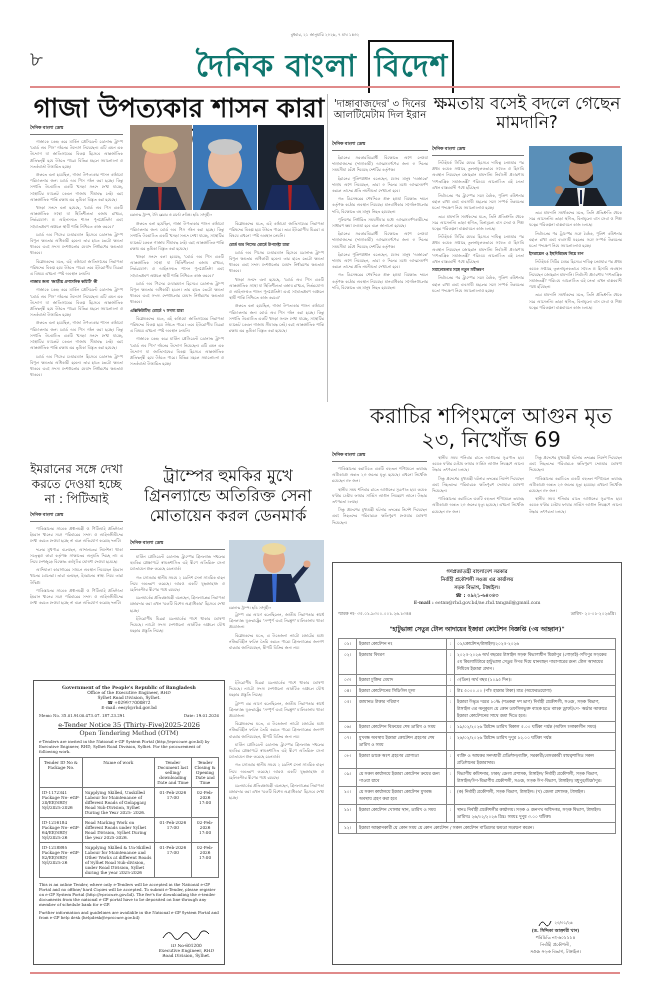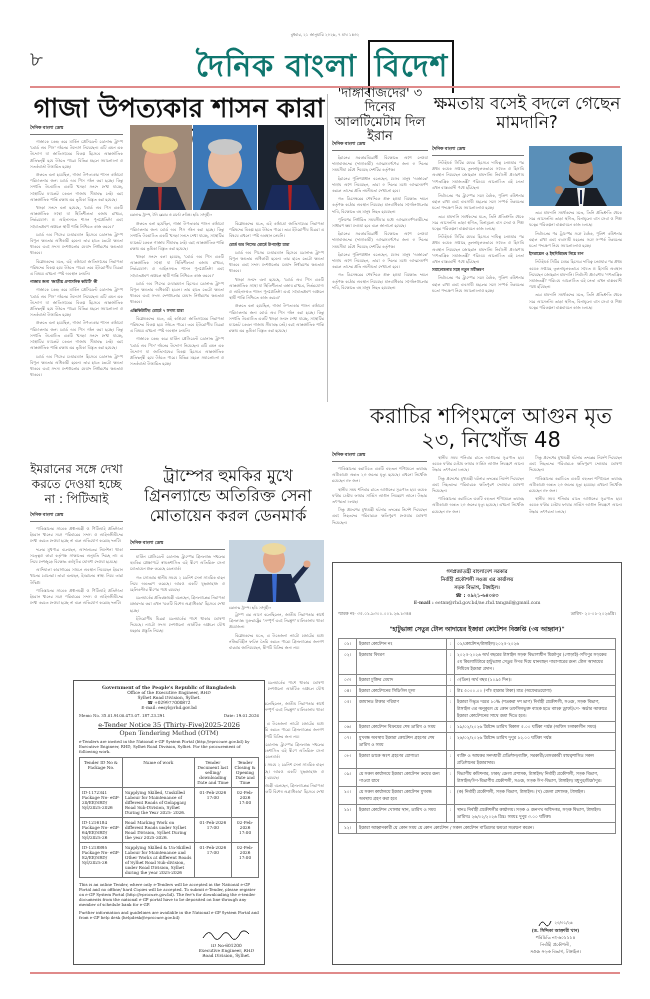--- a/index.html
+++ b/index.html
@@ -89,21 +89,21 @@
 <div class="abs col" style="left:229px;top:221px;width:95px;height:180px;">
   <p>বিশ্লেষকদের মতে, এই কাঠামো জাতিসংঘের নিরাপত্তা পরিষদের বিকল্প হয়ে উঠতে পারে। তবে ইউরোপীয় মিত্ররা এ বিষয়ে এখনো স্পষ্ট অবস্থান নেয়নি।</p>
   <p class="sub">বোর্ড অব পিসের বোর্ডে উপদেষ্টা যারা</p>
   <p>বোর্ড অব পিসের চেয়ারম্যান হিসেবে ডোনাল্ড ট্রাম্প বিপুল ক্ষমতার অধিকারী হবেন। তার হাতে ভেটো ক্ষমতা থাকবে এবং সদস্য দেশগুলোর মেয়াদ নির্ধারণের ক্ষমতাও থাকবে।</p>
   <p>খসড়া সনদে বলা হয়েছে, 'বোর্ড অব পিস একটি আন্তর্জাতিক সংস্থা যা স্থিতিশীলতা বজায় রাখবে, নির্ভরযোগ্য ও আইনসম্মত শাসন পুনঃপ্রতিষ্ঠা এবং সংঘাতপ্রবণ অঞ্চলে স্থায়ী শান্তি নিশ্চিতে কাজ করবে।'</p>
   <p>শুরুতে বলা হয়েছিল, গাজা উপত্যকার শাসন কাঠামো পরিচালনার জন্য বোর্ড অব পিস গঠন করা হচ্ছে। কিন্তু সম্প্রতি উন্মোচিত একটি খসড়া সনদে দেখা যাচ্ছে, সংস্থাটির ম্যান্ডেট কেবল গাজায় সীমাবদ্ধ নেই। বরং আন্তর্জাতিক শান্তি রক্ষায় এর ভূমিকা বিস্তৃত করা হয়েছে।</p>
 </div>
 
 <div class="abs vline" style="left:327px;top:94px;height:308px;"></div>
 
-<div class="abs headline h-med" style="left:332px;top:86px;width:96px;font-size:13px;">'দাঙ্গাবাজদের' ৩ দিনের আলটিমেটাম দিল ইরান</div>
+<div class="abs headline h-med" style="left:332px;top:98px;width:96px;font-size:10px;">'দাঙ্গাবাজদের' ৩ দিনের আলটিমেটাম দিল ইরান</div>
 <div class="abs" style="left:332px;top:141px;width:96px;">
   <div class="byline">দৈনিক বাংলা ডেস্ক</div>
   <div class="col" style="height:250px;margin-top:4px;">
     <p>ইরানের সরকারবিরোধী বিক্ষোভে অংশ নেওয়া দাঙ্গাবাজদের (দাঙ্গাকারী) আত্মসমর্পণের জন্য ৩ দিনের সময়সীমা বেঁধে দিয়েছে দেশটির কর্তৃপক্ষ।</p>
     <p>ইরানের পুলিশপ্রধান বলেছেন, যেসব মানুষ 'অজান্তে' দাঙ্গায় অংশ নিয়েছেন, তারা ৩ দিনের মধ্যে আত্মসমর্পণ করলে তাদের প্রতি নমনীয়তা দেখানো হবে।</p>
     <p>গত ডিসেম্বরের শেষদিকে শুরু হওয়া বিক্ষোভ দমনে কর্তৃপক্ষ কঠোর অবস্থান নিয়েছে। মানবাধিকার সংগঠনগুলোর দাবি, বিক্ষোভে বহু মানুষ নিহত হয়েছেন।</p>
     <p>পুলিশের নির্ধারিত সময়সীমার মধ্যে আত্মসমর্পণকারীদের সাধারণ ক্ষমা দেওয়া হবে বলে জানানো হয়েছে।</p>
     <p>ইরানের সরকারবিরোধী বিক্ষোভে অংশ নেওয়া দাঙ্গাবাজদের (দাঙ্গাকারী) আত্মসমর্পণের জন্য ৩ দিনের সময়সীমা বেঁধে দিয়েছে দেশটির কর্তৃপক্ষ।</p>
     <p>ইরানের পুলিশপ্রধান বলেছেন, যেসব মানুষ 'অজান্তে' দাঙ্গায় অংশ নিয়েছেন, তারা ৩ দিনের মধ্যে আত্মসমর্পণ করলে তাদের প্রতি নমনীয়তা দেখানো হবে।</p>
     <p>গত ডিসেম্বরের শেষদিকে শুরু হওয়া বিক্ষোভ দমনে কর্তৃপক্ষ কঠোর অবস্থান নিয়েছে। মানবাধিকার সংগঠনগুলোর দাবি, বিক্ষোভে বহু মানুষ নিহত হয়েছেন।</p>
@@ -135,21 +135,21 @@
   </svg>
 </div>
 <div class="abs col" style="left:529px;top:210px;width:93px;height:192px;">
   <p>তবে মামদানি সমর্থকদের মতে, তিনি প্রতিশ্রুতি থেকে সরে আসেননি। ভাড়া স্থগিত, বিনামূল্যে বাস সেবা ও শিশু যত্নের পরিকল্পনা বাস্তবায়নে কাজ চলছে।</p>
   <p>নির্বাচনের পর ট্রাম্পের সঙ্গে বৈঠক, পুলিশ কমিশনার বহাল রাখা এবং ব্যবসায়ী মহলের সঙ্গে সম্পর্ক উন্নয়নের মতো পদক্ষেপ নিয়ে সমালোচনাও হচ্ছে।</p>
   <p class="sub">ইসরায়েল ও ইহুদিবিদ্বেষ নিয়ে চাপ</p>
   <p>নিউইয়র্ক সিটির মেয়র হিসেবে দায়িত্ব নেওয়ার পর প্রথম কয়েক সপ্তাহে তুলনামূলকভাবে সংযত ও হিসাবি অবস্থান নিয়েছেন জোহরান মামদানি। নির্বাচনী প্রচারণায় 'গণতান্ত্রিক সমাজতন্ত্রী' পরিচয়ে আলোচিত এই নেতা এখন বাস্তববাদী পথে হাঁটছেন।</p>
   <p>তবে মামদানি সমর্থকদের মতে, তিনি প্রতিশ্রুতি থেকে সরে আসেননি। ভাড়া স্থগিত, বিনামূল্যে বাস সেবা ও শিশু যত্নের পরিকল্পনা বাস্তবায়নে কাজ চলছে।</p>
 </div>
 
-<div class="abs headline" style="left:360px;top:404px;width:262px;font-size:21px;line-height:24px;">করাচির শপিংমলে আগুন মৃত ২৩, নিখোঁজ 48</div>
+<div class="abs headline" style="left:360px;top:404px;width:262px;font-size:21px;line-height:24px;">করাচির শপিংমলে আগুন মৃত ২৩, নিখোঁজ 69</div>
 <div class="abs" style="left:332px;top:452px;width:95px;">
   <div class="byline">দৈনিক বাংলা ডেস্ক</div>
   <div class="col" style="height:100px;margin-top:4px;">
     <p>পাকিস্তানের করাচিতে একটি বহুতল শপিংমলে ভয়াবহ অগ্নিকাণ্ডে অন্তত ২৩ জনের মৃত্যু হয়েছে। এখনো নিখোঁজ রয়েছেন ৩৮ জন।</p>
     <p>স্থানীয় সময় শনিবার রাতে আগুনের সূত্রপাত হয়। কয়েক ঘণ্টার চেষ্টায় ফায়ার সার্ভিস আগুন নিয়ন্ত্রণে আনে। উদ্ধার তৎপরতা চলছে।</p>
     <p>সিন্ধু প্রদেশের মুখ্যমন্ত্রী ঘটনার তদন্তের নির্দেশ দিয়েছেন এবং নিহতদের পরিবারকে ক্ষতিপূরণ দেওয়ার ঘোষণা দিয়েছেন।</p>
   </div>
 </div>
 <div class="abs col" style="left:432px;top:455px;width:92px;height:105px;">
   <p>স্থানীয় সময় শনিবার রাতে আগুনের সূত্রপাত হয়। কয়েক ঘণ্টার চেষ্টায় ফায়ার সার্ভিস আগুন নিয়ন্ত্রণে আনে। উদ্ধার তৎপরতা চলছে।</p>
@@ -201,21 +201,21 @@
 </div>
 <div class="abs col" style="left:229px;top:680px;width:95px;height:285px;">
   <p>ইউরোপীয় মিত্ররা ডেনমার্কের পাশে থাকার ঘোষণা দিয়েছে। ন্যাটো সদস্য দেশগুলো আর্কটিক অঞ্চলে যৌথ মহড়ার প্রস্তুতি নিচ্ছে।</p>
   <p>ট্রাম্প এর আগে বলেছিলেন, জাতীয় নিরাপত্তার স্বার্থে গ্রিনল্যান্ড যুক্তরাষ্ট্রের 'সম্পূর্ণ এবং নিরঙ্কুশ' মালিকানায় থাকা প্রয়োজন।</p>
   <p>বিশ্লেষকদের মতে, এ উত্তেজনা ন্যাটো জোটের মধ্যে নজিরবিহীন ফাটল তৈরি করতে পারে। গ্রিনল্যান্ডের জনগণ বারবার জানিয়েছেন, দ্বীপটি বিক্রির জন্য নয়।</p>
   <p>মার্কিন প্রেসিডেন্ট ডোনাল্ড ট্রাম্পের গ্রিনল্যান্ড দখলের হুমকির প্রেক্ষাপটে স্বায়ত্তশাসিত এই দ্বীপে অতিরিক্ত সেনা মোতায়েন শুরু করেছে ডেনমার্ক।</p>
   <p>গত সোমবার স্থানীয় সময়ে ২ ডেনিশ সেনা সামরিক বাহন নিয়ে অবতরণ করেছে। আরও একটি যুদ্ধজাহাজ ও হেলিকপ্টার দ্বীপের পথে রয়েছে।</p>
   <p>ডেনমার্কের প্রতিরক্ষামন্ত্রী বলেছেন, গ্রিনল্যান্ডের নিরাপত্তা জোরদার করা এখন 'একটি বিশেষ অগ্রাধিকার' হিসেবে দেখা হচ্ছে।</p>
 </div>
 
-<div class="abs ad-box tender" style="left:33px;top:680px;width:192px;height:285px;padding:4px 5px;margin-left:40px;">
+<div class="abs ad-box tender" style="left:33px;top:680px;width:192px;height:285px;padding:4px 5px;">
   <div class="c" style="font-size:4.6px;font-weight:bold;">Government of the People's Republic of Bangladesh</div>
   <div class="c" style="font-size:4.3px;">Office of the Executive Engineer, RHD</div>
   <div class="c" style="font-size:4.3px;">Sylhet Road Division, Sylhet.</div>
   <div class="c" style="font-size:4.3px;">☎ +029977000872</div>
   <div class="c" style="font-size:4.3px;">E-mail: eesyl@rhd.gov.bd</div>
   <div style="display:flex;justify-content:space-between;font-size:4px;margin-top:3px;">
     <span>Memo No. 35.01.9100.473.07. 187.23.291</span>
     <span>Date: 19.01.2026</span>
   </div>
   <div class="c" style="font-size:6.5px;text-decoration:underline;margin-top:3px;">e-Tender Notice 35 (Thirty-Five)2025-2026</div>

